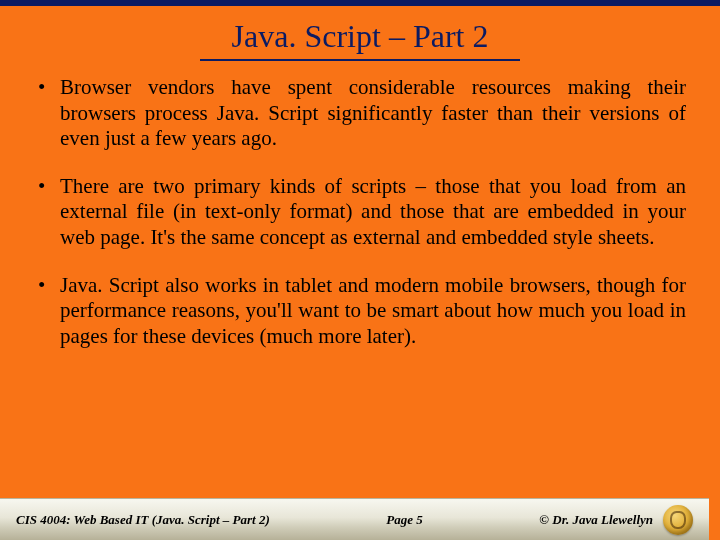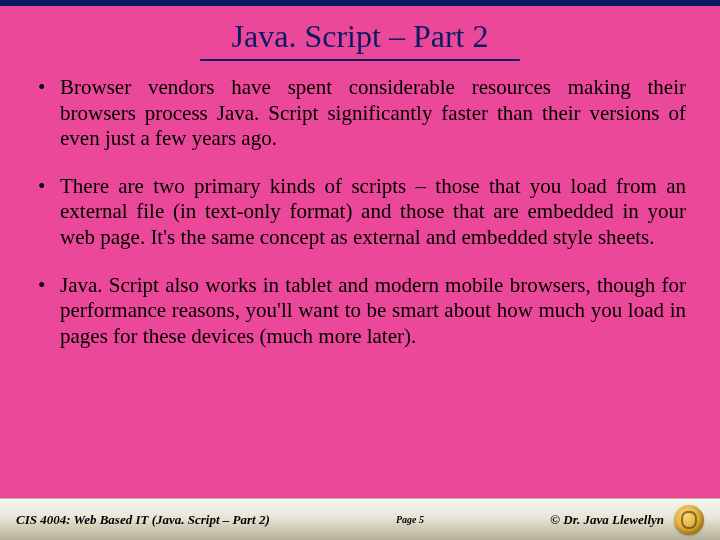--- a/index.html
+++ b/index.html
@@ -9,21 +9,21 @@
     height: 540px;
     background: #ffffff;
     font-family: "Times New Roman", Times, serif;
     overflow: hidden;
   }
   .slide {
     position: relative;
     width: 720px;
     height: 540px;
     box-sizing: border-box;
-    background: #ec4899;
+    background: #f97316;
     border-top: 6px solid #0b1b63;
   }
   .title {
     text-align: center;
     font-size: 32px;
     color: #0b1b63;
     margin: 12px 0 4px 0;
     font-weight: normal;
   }
   .title-underline {
@@ -54,21 +54,21 @@
     content: "•";
     position: absolute;
     left: 4px;
     top: 0;
     font-size: 21px;
     color: #000;
   }
   .footer-bar {
     position: absolute;
     left: 0;
-    right: 0;
+    right: 11px;
     bottom: 0;
     height: 42px;
     background: linear-gradient(to bottom, #f7f7f0 0%, #e8e6d8 45%, #cfccb8 70%, #b6b198 100%);
     border-top: 1px solid #b8b49e;
     display: flex;
     align-items: center;
     padding: 0 16px;
     box-sizing: border-box;
   }
   .footer-left {
@@ -77,21 +77,21 @@
     font-weight: bold;
     font-size: 13px;
     color: #000;
     font-family: "Times New Roman", Times, serif;
   }
   .footer-center {
     flex: 1 1 auto;
     text-align: center;
     font-style: italic;
     font-weight: bold;
-    font-size: 10px;
+    font-size: 13px;
     color: #000;
   }
   .footer-right {
     flex: 0 0 auto;
     font-style: italic;
     font-weight: bold;
     font-size: 13px;
     color: #000;
     display: flex;
     align-items: center;

